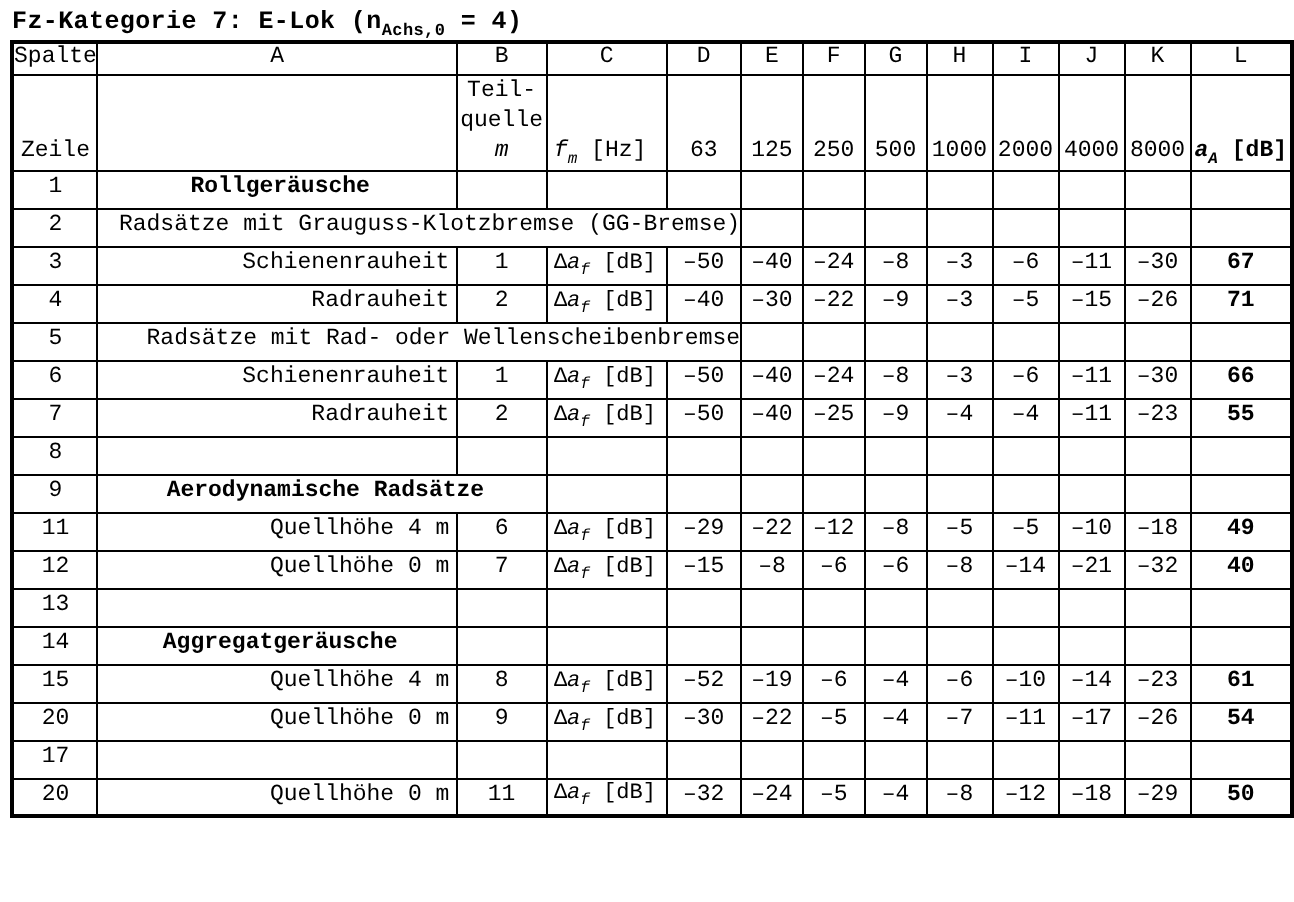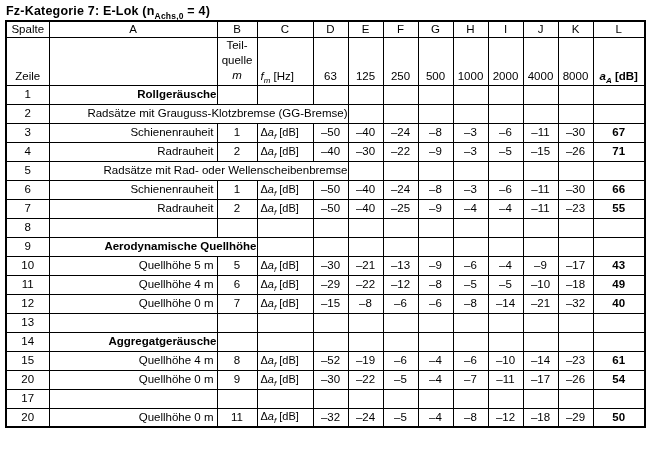--- a/index.html
+++ b/index.html
@@ -1,18 +1,18 @@
 <!DOCTYPE html>
 <html><head>
 <meta charset="utf-8">
 <style>
   html,body { margin:0; padding:0; background:#ffffff; }
   .page {
     width:647px; height:451px; background:#ffffff; color:#000;
-    font-family:Liberation Sans, sans-serif; overflow:hidden; position:relative;
+    font-family:Liberation Mono, monospace; overflow:hidden; position:relative;
   }
   .title {
     margin:4px 0 2px 6px; font-size:12.5px; font-weight:bold; letter-spacing:0.2px;
   }
   .title sub { font-size:8.5px; }
   table.main {
     border-collapse:collapse; table-layout:fixed; margin-left:5px;
     border:2px solid #000;
   }
   th, td {
@@ -25,21 +25,21 @@
   tbody tr { height:19px; }
 
   .h-zeile { vertical-align:bottom; text-align:center; padding-bottom:1px; }
   .h-b { vertical-align:top; text-align:center; }
   .h-b .ln { line-height:15px; }
   .h-fm { vertical-align:bottom; text-align:left; padding:0 0 1px 3px; }
   .h-freq { vertical-align:bottom; text-align:center; padding-bottom:1px; }
   .h-aa { vertical-align:bottom; text-align:center; font-weight:bold; padding-bottom:1px; }
 
   .c-zeile { text-align:center; }
-  .c-section { text-align:right; padding-left:3px; font-weight:bold; }
+  .c-section { text-align:center; padding-left:3px; font-weight:bold; }
   .c-subsection { text-align:right; padding-left:10px; }
   .c-label { text-align:right; padding-right:3px; }
   .c-m { text-align:center; }
   .c-delta { text-align:left; padding-left:3px; font-size:11px;margin-left:25px; }
   .c-val { text-align:center; }
   .c-aa { text-align:center; font-weight:bold; }
   sub { font-size:8px; line-height:0; }
   .it { font-style:italic; }
 </style>
 </head>
@@ -219,46 +219,31 @@
           <td class="c-val"></td>
           <td class="c-val"></td>
           <td class="c-val"></td>
           <td class="c-val"></td>
           <td class="c-val"></td>
           <td class="c-val"></td>
           <td class="c-aa"></td>
         </tr>
         <tr>
           <td class="c-zeile">9</td>
-          <td class="c-section" colspan="2">Aerodynamische Quellhöhe</td>
-          <td></td>
-          <td class="c-val"></td>
-          <td class="c-val"></td>
-          <td class="c-val"></td>
-          <td class="c-val"></td>
-          <td class="c-val"></td>
-          <td class="c-val"></td>
-          <td class="c-val"></td>
-          <td class="c-val"></td>
-          <td class="c-aa"></td>
-        </tr>
-        <tr>
-          <td class="c-zeile">10</td>
-          <td class="c-label">Quellhöhe 5 m</td>
-          <td class="c-m">5</td>
-          <td class="c-delta"><span>Δ</span><span class="it">a</span><sub class="it">f</sub><span> [dB]</span></td>
-          <td class="c-val">–30</td>
-          <td class="c-val">–21</td>
-          <td class="c-val">–13</td>
-          <td class="c-val">–9</td>
-          <td class="c-val">–6</td>
-          <td class="c-val">–4</td>
-          <td class="c-val">–9</td>
-          <td class="c-val">–17</td>
-          <td class="c-aa">43</td>
+          <td class="c-section" colspan="2">Aerodynamische Radsätze</td>
+          <td></td>
+          <td class="c-val"></td>
+          <td class="c-val"></td>
+          <td class="c-val"></td>
+          <td class="c-val"></td>
+          <td class="c-val"></td>
+          <td class="c-val"></td>
+          <td class="c-val"></td>
+          <td class="c-val"></td>
+          <td class="c-aa"></td>
         </tr>
         <tr>
           <td class="c-zeile">11</td>
           <td class="c-label">Quellhöhe 4 m</td>
           <td class="c-m">6</td>
           <td class="c-delta"><span>Δ</span><span class="it">a</span><sub class="it">f</sub><span> [dB]</span></td>
           <td class="c-val">–29</td>
           <td class="c-val">–22</td>
           <td class="c-val">–12</td>
           <td class="c-val">–8</td>

